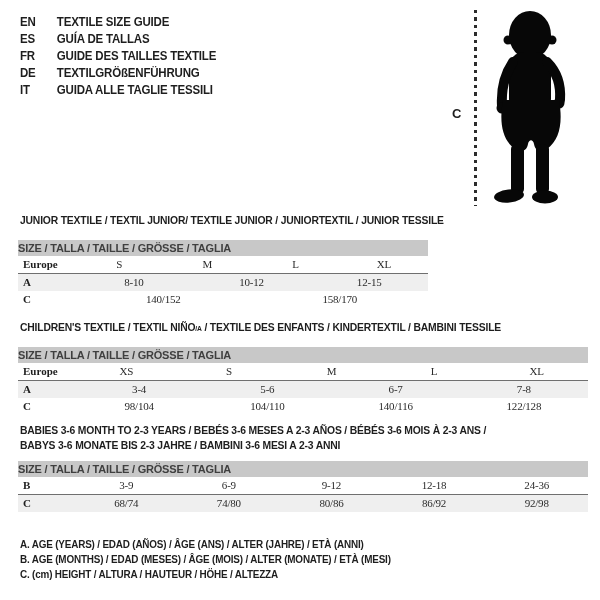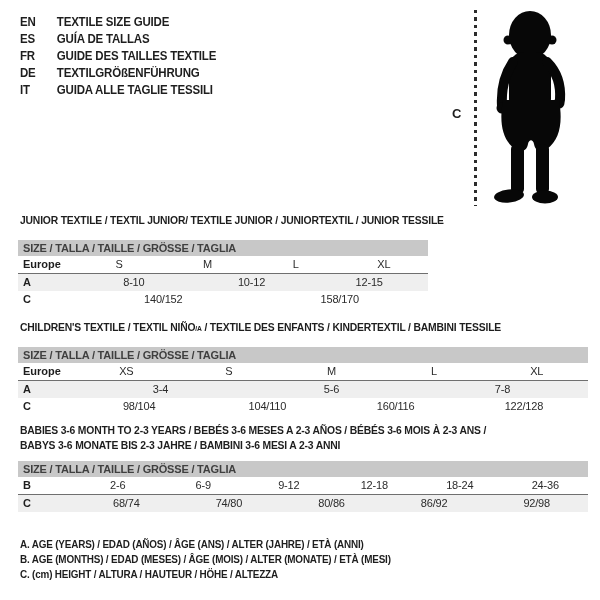--- a/index.html
+++ b/index.html
@@ -28,24 +28,24 @@
     font-size:11.5px; font-weight:bold; letter-spacing:-0.2px; white-space:nowrap;
     transform:scaleX(0.9); transform-origin:0 0;
   }
   .sub { font-size:7.5px; }
 
   
   .size-table { left:18px; }
   .t1 { width:410px; }
   .t2 { width:570px; }
   .size-bar {
-    background:#c8c8c8; height:16px; line-height:16px; padding-left:5px;
+    background:#c8c8c8; height:16px; line-height:16px; 
     font-size:11px; font-weight:bold; color:#3f3f3f; letter-spacing:-0.2px;
   }
-  .trow { display:flex; height:17px; line-height:17px; font-size:11px; }
+  .trow { display:flex; height:17px; line-height:17px; font-size:11px;font-family:Liberation Serif, serif; }
   .trow .tlabel { width:52px; flex-shrink:0; padding-left:5px; font-weight:bold; white-space:nowrap; }
   .trow .tcell { flex:1; text-align:center; color:#2b2b2b; letter-spacing:-0.2px; }
   .row-first { border-bottom:1px solid #6f6f6f; }
   .row-shade { background:#efefef; }
 
   
   .footnote {
     left:20px; font-size:11px; font-weight:bold; letter-spacing:-0.2px; white-space:nowrap;
     transform:scaleX(0.9); transform-origin:0 0;
   }
@@ -138,43 +138,43 @@
     <span class="tcell">XS</span>
     <span class="tcell">S</span>
     <span class="tcell">M</span>
     <span class="tcell">L</span>
     <span class="tcell">XL</span>
   </div>
   <div class="trow row-shade">
     <span class="tlabel">A</span>
     <span class="tcell">3-4</span>
     <span class="tcell">5-6</span>
+    <span class="tcell">6-7</span>
     <span class="tcell">7-8</span>
   </div>
   <div class="trow">
     <span class="tlabel">C</span>
     <span class="tcell">98/104</span>
     <span class="tcell">104/110</span>
-    <span class="tcell">160/116</span>
+    <span class="tcell">140/116</span>
     <span class="tcell">122/128</span>
   </div>
 </div>
 
 <div class="abs sect-title" style="left:20px; top:424px;">BABIES 3-6 MONTH TO 2-3 YEARS / BEBÉS 3-6 MESES A 2-3 AÑOS / BÉBÉS 3-6 MOIS À 2-3 ANS /</div>
 <div class="abs sect-title" style="left:20px; top:439px;">BABYS 3-6 MONATE BIS 2-3 JAHRE / BAMBINI 3-6 MESI A 2-3 ANNI</div>
 
 <div class="abs size-table t2" style="top:461px;">
   <div class="size-bar">SIZE / TALLA / TAILLE / GRÖSSE / TAGLIA</div>
   <div class="trow row-first">
     <span class="tlabel">B</span>
-    <span class="tcell">2-6</span>
+    <span class="tcell">3-9</span>
     <span class="tcell">6-9</span>
     <span class="tcell">9-12</span>
     <span class="tcell">12-18</span>
-    <span class="tcell">18-24</span>
     <span class="tcell">24-36</span>
   </div>
   <div class="trow row-shade">
     <span class="tlabel">C</span>
     <span class="tcell">68/74</span>
     <span class="tcell">74/80</span>
     <span class="tcell">80/86</span>
     <span class="tcell">86/92</span>
     <span class="tcell">92/98</span>
   </div>

